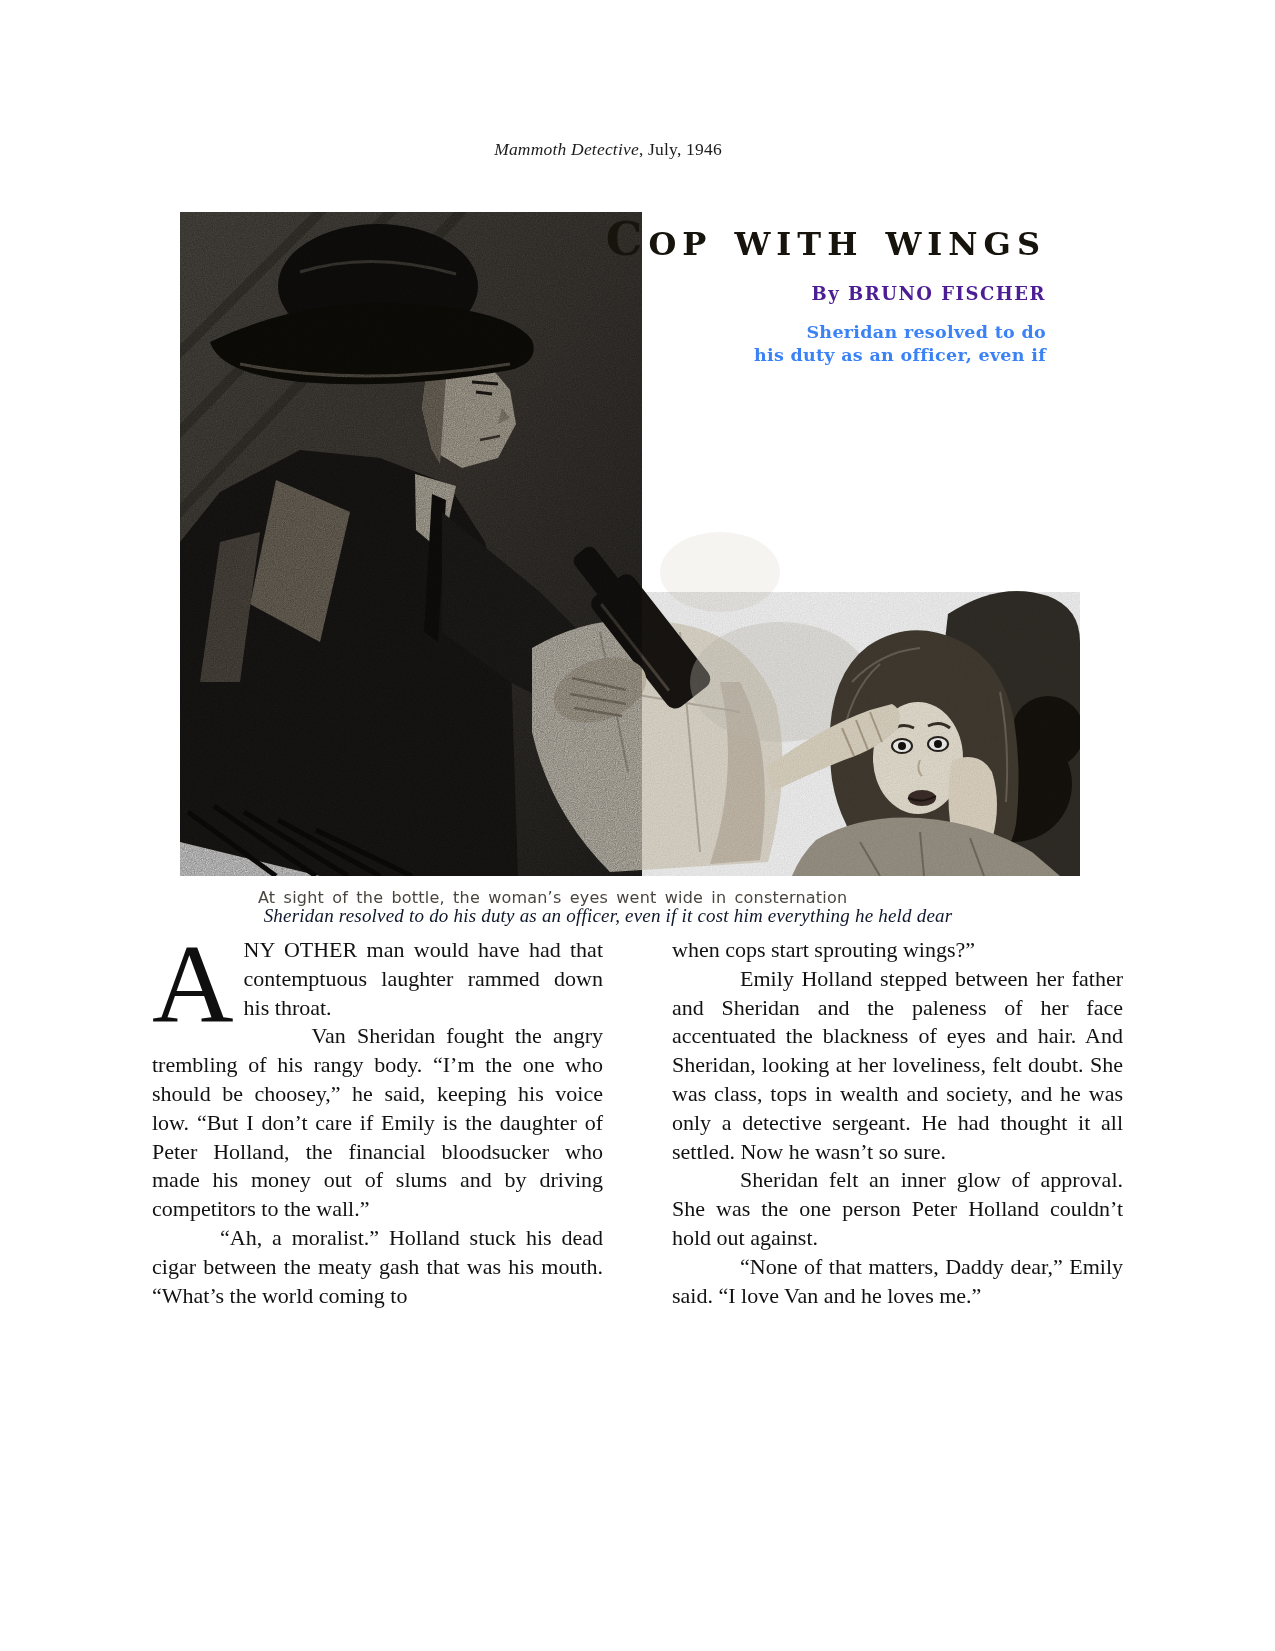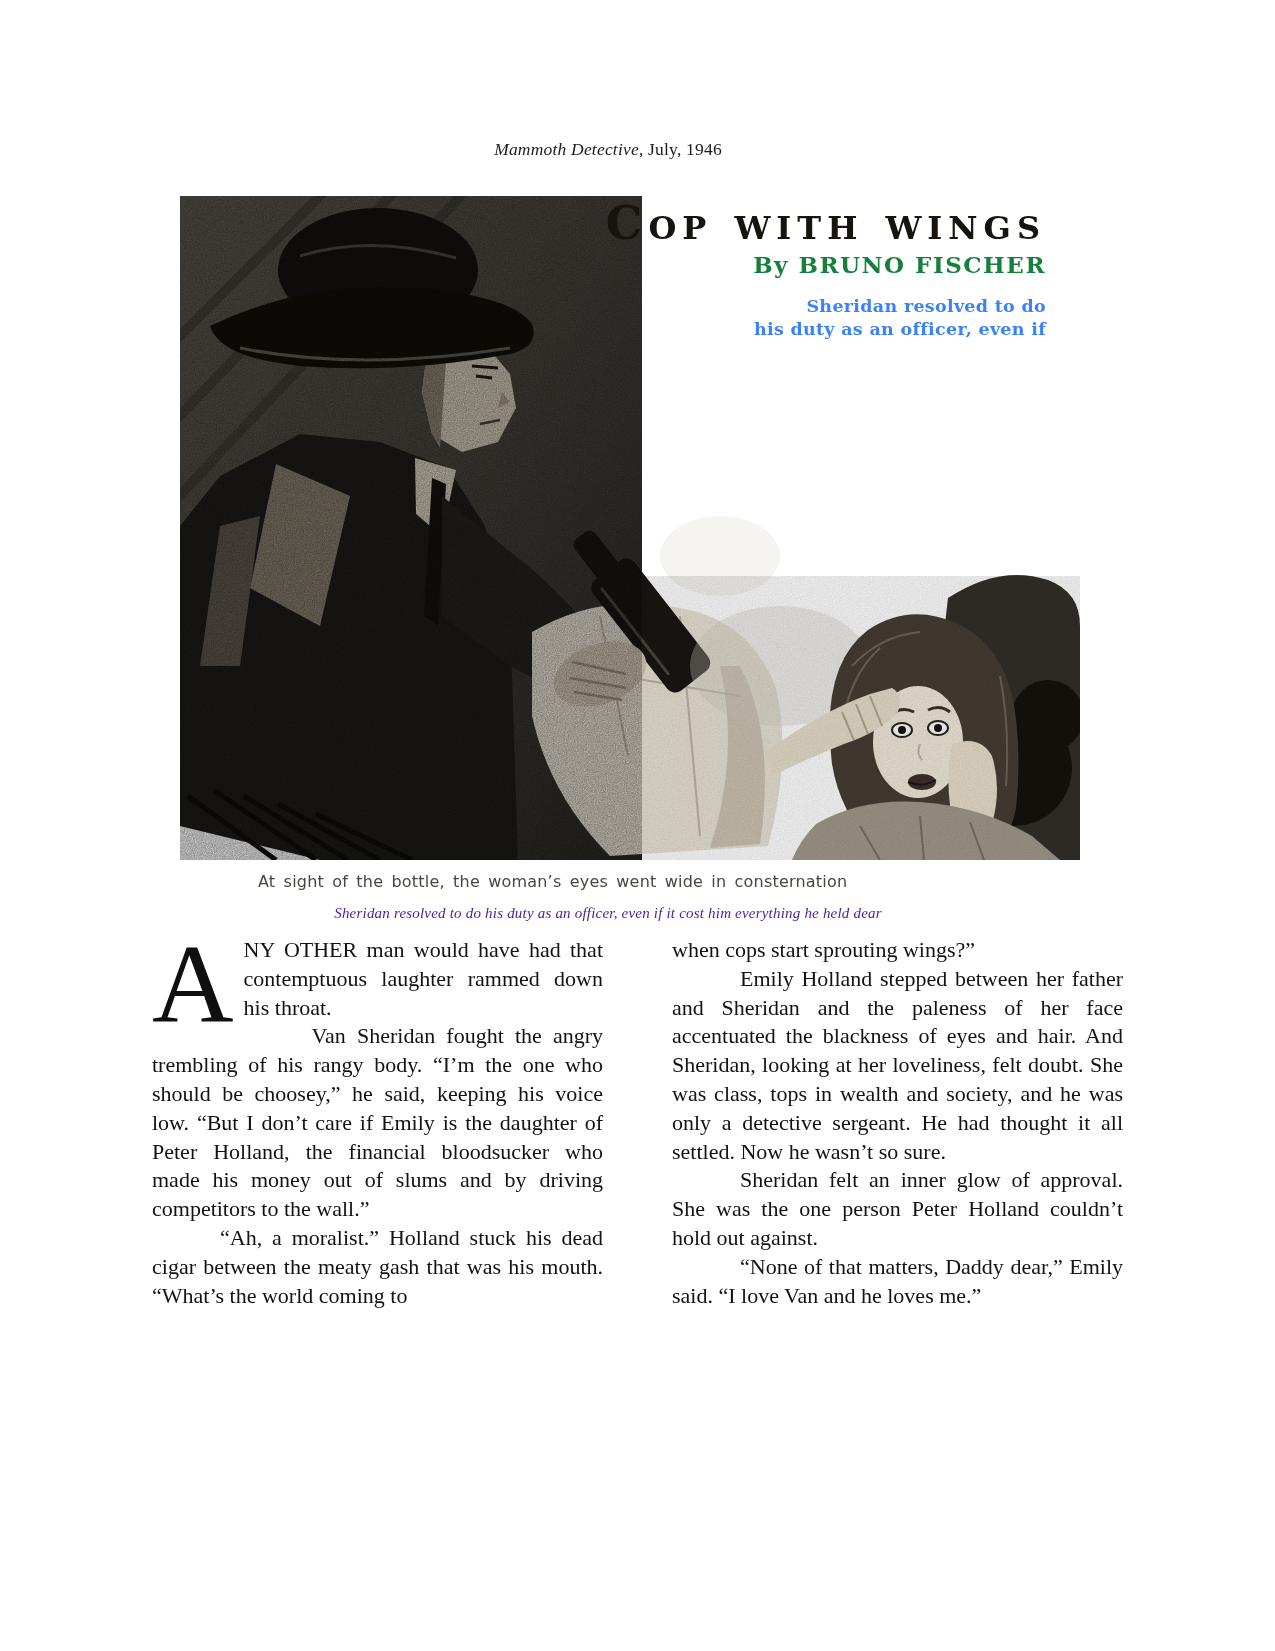--- a/index.html
+++ b/index.html
@@ -12,50 +12,50 @@
     color:#161616;
     overflow:hidden;
   }
   
   .header{
     position:absolute;top:139px;left:0;width:1216px;
     text-align:center;font-size:17.5px;letter-spacing:.2px;color:#1c1c1c;
   }
   .header .mag{font-style:italic;}
   
-  .illu{position:absolute;top:196px;left:180px;width:900px;height:694px;}
+  .illu{position:absolute;top:212px;left:180px;width:900px;height:694px;}
   .illu svg{position:absolute;top:0;left:0;display:block;}
   .title-block{
     position:absolute;top:4px;right:34px;
     text-align:right;color:#17130d;width:470px;
   }
   .story-title{
     font-family:"DejaVu Serif",serif;font-weight:bold;
     font-variant:small-caps;text-transform:lowercase;
     font-size:46px;line-height:1;letter-spacing:6px;white-space:nowrap;
   }
   .story-title::first-letter{text-transform:uppercase;}
   .story-byline{
     font-family:"DejaVu Serif",serif;font-weight:bold;
-    font-size:23px;letter-spacing:1.5px;margin-top:5px;color:#15803d;
+    font-size:18px;letter-spacing:1.5px;margin-top:21px;color:#4c1d95;
   }
   .story-tagline{
     margin-top:17px;
     font-family:"DejaVu Serif",serif;font-weight:bold;
     font-size:17.5px;line-height:1.34;letter-spacing:.3px;color:#3b82f6;
   }
   .illu-caption{
     position:absolute;top:676px;left:78px;
     font-family:"DejaVu Sans",sans-serif;font-size:16px;font-weight:400;
     color:#4a463f;letter-spacing:.2px;word-spacing:3px;white-space:nowrap;
   }
   
   .subcaption{
     position:absolute;top:905px;left:0;width:1216px;
-    text-align:center;font-style:italic;font-size:15px;color:#4c1d95;
+    text-align:center;font-style:italic;font-size:19px;color:#0f172a;
     letter-spacing:.2px;
   }
   
   .columns{position:absolute;top:936px;left:152px;width:971px;display:flex;}
   .col{width:451px;font-size:22px;line-height:28.8px;text-align:justify;color:#121212;}
   .col.left{margin-right:69px;}
   .col p{margin:0;padding:0;}
   .p-ind{text-indent:68px;}
   .p-cont{text-indent:0;}
   .dropcap{

